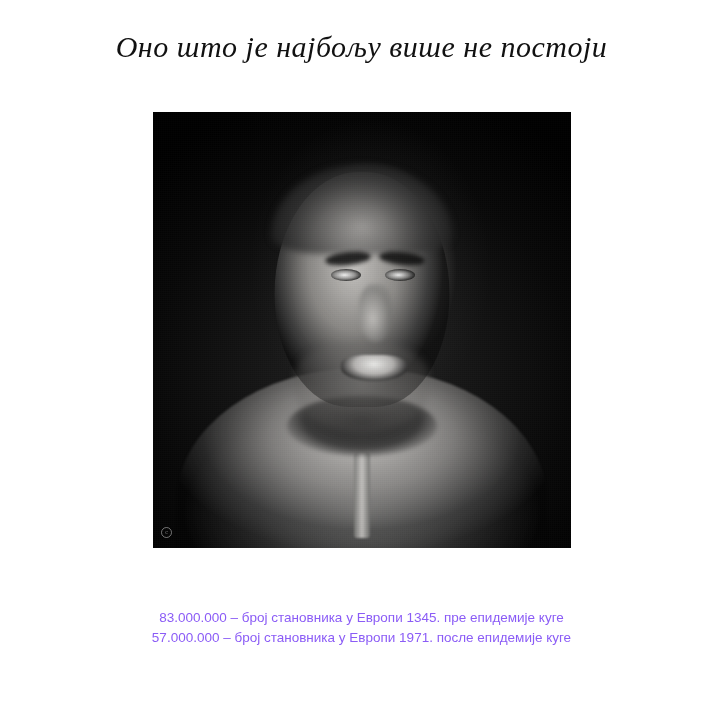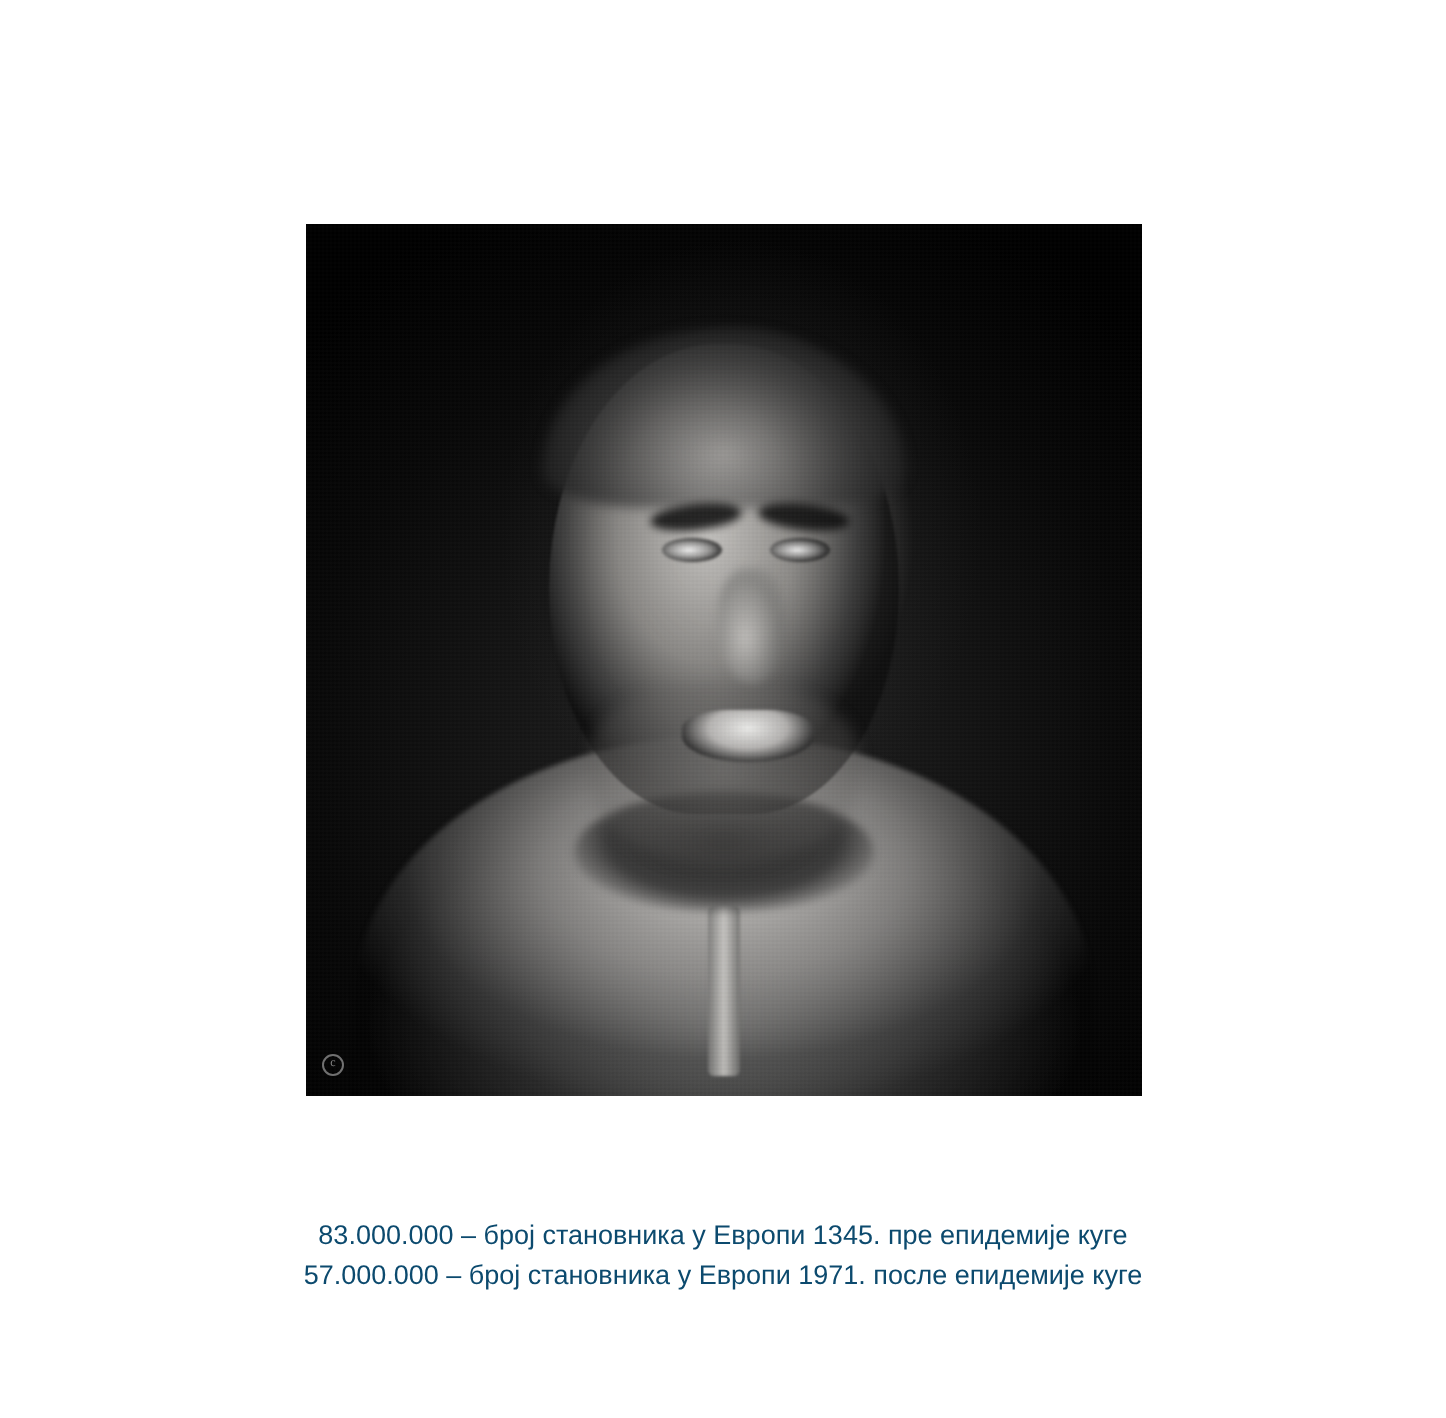--- a/index.html
+++ b/index.html
@@ -189,29 +189,30 @@
   }
   .caption {
     position: absolute;
     left: 0;
     top: 608px;
     width: 723px;
     text-align: center;
     font-family: "Liberation Sans", sans-serif;
     font-size: 13.5px;
     line-height: 20px;
-    color: #0c4a6e;
+    color: #8b5cf6;
   }
   .caption-line { white-space: nowrap; }
 </style>
 </head>
 <body>
 
 <div class="page">
 
+  <div class="title">Оно што је најбољу више не постоји</div>
 
   <div class="photo-frame">
     <div class="photo-bg"></div>
     <div class="shirt"></div>
     <div class="placket"></div>
     <div class="collar"></div>
     <div class="head"></div>
     <div class="hair"></div>
     <div class="brow left"></div>
     <div class="brow right"></div>

